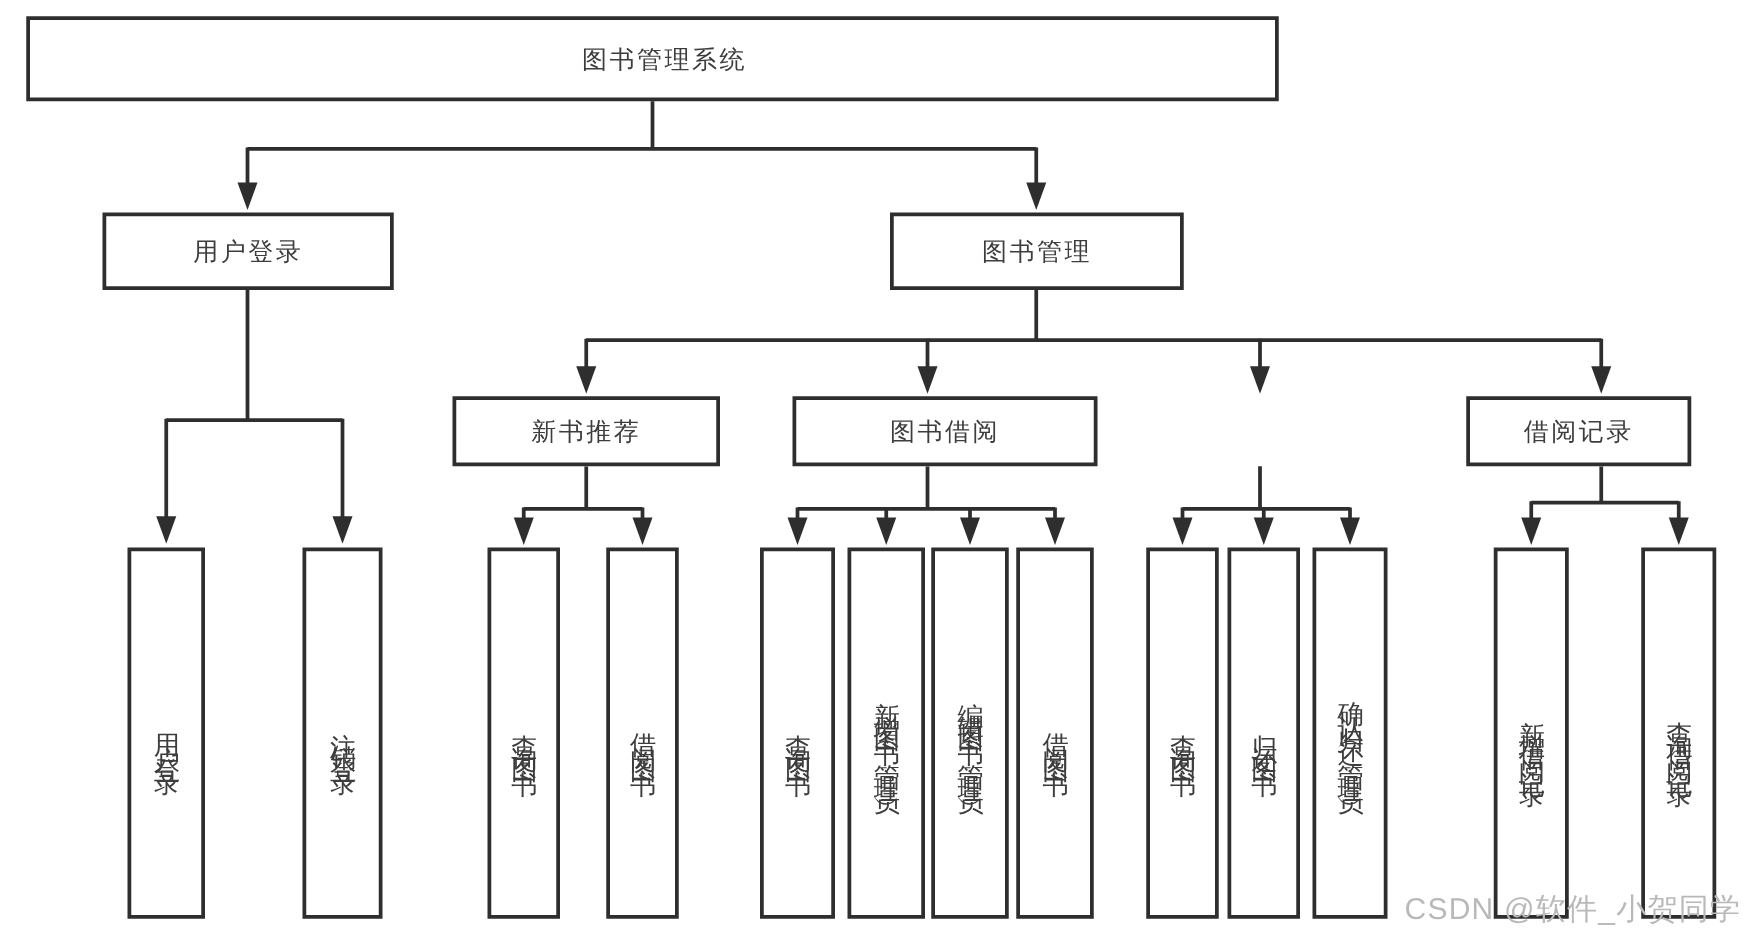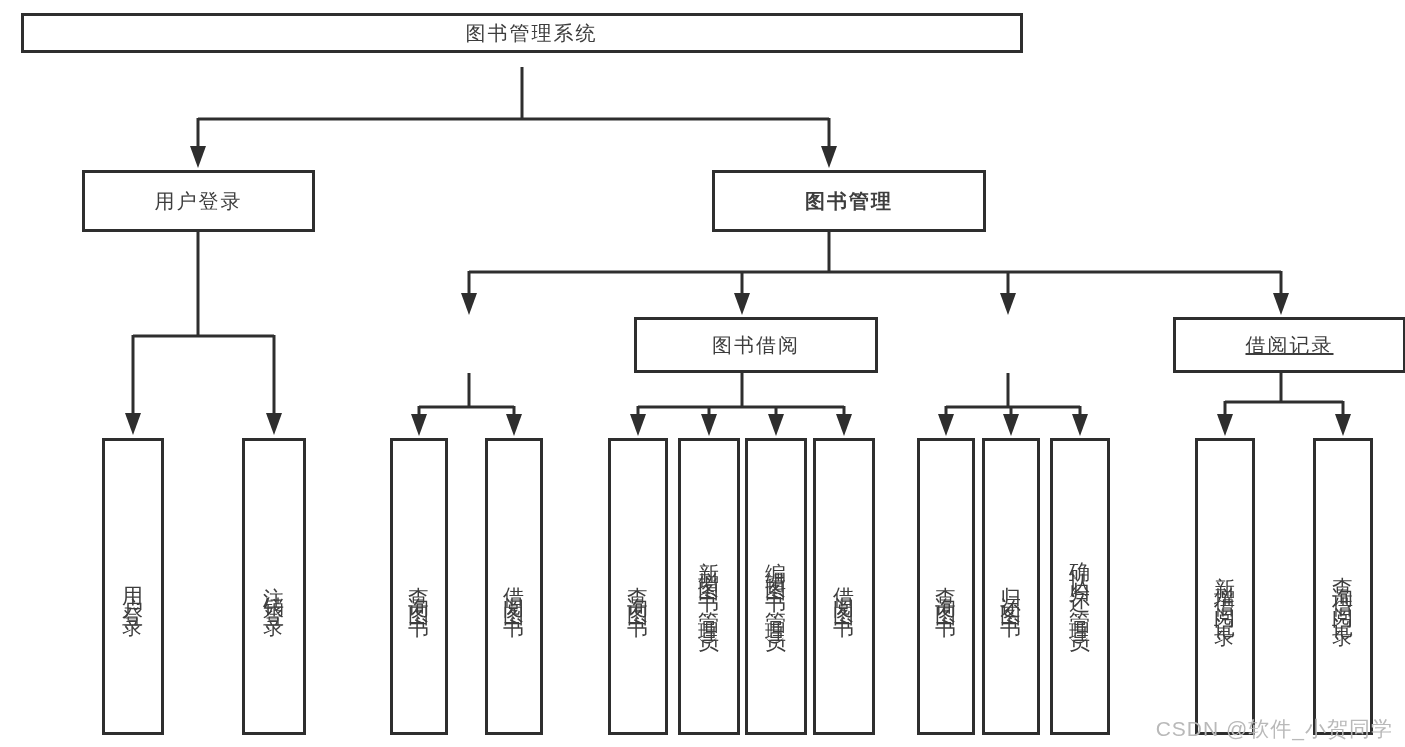--- a/index.html
+++ b/index.html
@@ -36,21 +36,21 @@
     writing-mode: vertical-rl;
     text-orientation: mixed;
     font-size: 21px;
     letter-spacing: 10px;
     line-height: 1;
     padding-top: 6px;
   }
   .watermark {
     position: absolute;
     right: 12px; bottom: 4px;
-    font-size: 21px;
+    font-size: 24px;
     letter-spacing: 1px;
     color: #b9b9b9;
     z-index: 3;
     white-space: nowrap;
   }
 </style>
 </head>
 <body>
 
 <div class="canvas">
@@ -128,27 +128,28 @@
       <polygon points="768,414 784,414 776,436"></polygon>
       <polygon points="836,414 852,414 844,436"></polygon>
       <polygon points="938,414 954,414 946,436"></polygon>
       <polygon points="1003,414 1019,414 1011,436"></polygon>
       <polygon points="1072,414 1088,414 1080,436"></polygon>
       <polygon points="1217,414 1233,414 1225,436"></polygon>
       <polygon points="1335,414 1351,414 1343,436"></polygon>
     </g>
   </svg>
 
-  <div class="node" style="left:21px; top:13px; width:1002px; height:40px;padding-left:19px;">图书管理系统</div>
+  <div class="node" style="left:21px; top:13px; width:1002px; height:68px;padding-left:19px;">图书管理系统</div>
 
   <div class="node" style="left:82px; top:170px; width:233px; height:62px;">用户登录</div>
-  <div class="node" style="left:712px; top:170px; width:274px; height:62px;font-weight:bold;">图书管理</div>
+  <div class="node" style="left:712px; top:170px; width:235px; height:62px;">图书管理</div>
 
+  <div class="node" style="left:362px; top:317px; width:214px; height:56px;">新书推荐</div>
   <div class="node" style="left:634px; top:317px; width:244px; height:56px;">图书借阅</div>
-  <div class="node" style="left:1173px; top:317px; width:233px; height:56px;text-decoration:underline;">借阅记录</div>
+  <div class="node" style="left:1173px; top:317px; width:180px; height:56px;">借阅记录</div>
 
   <div class="node vnode" style="left:102px; top:438px; width:62px; height:297px;">用户登录</div>
   <div class="node vnode" style="left:242px; top:438px; width:64px; height:297px;">注销登录</div>
 
   <div class="node vnode" style="left:390px; top:438px; width:58px; height:297px;">查询图书</div>
   <div class="node vnode" style="left:485px; top:438px; width:58px; height:297px;">借阅图书</div>
 
   <div class="node vnode" style="left:608px; top:438px; width:60px; height:297px;">查询图书</div>
   <div class="node vnode" style="left:678px; top:438px; width:62px; height:297px;">新增图书（管理员）</div>
   <div class="node vnode" style="left:745px; top:438px; width:62px; height:297px;">编辑图书（管理员）</div>

